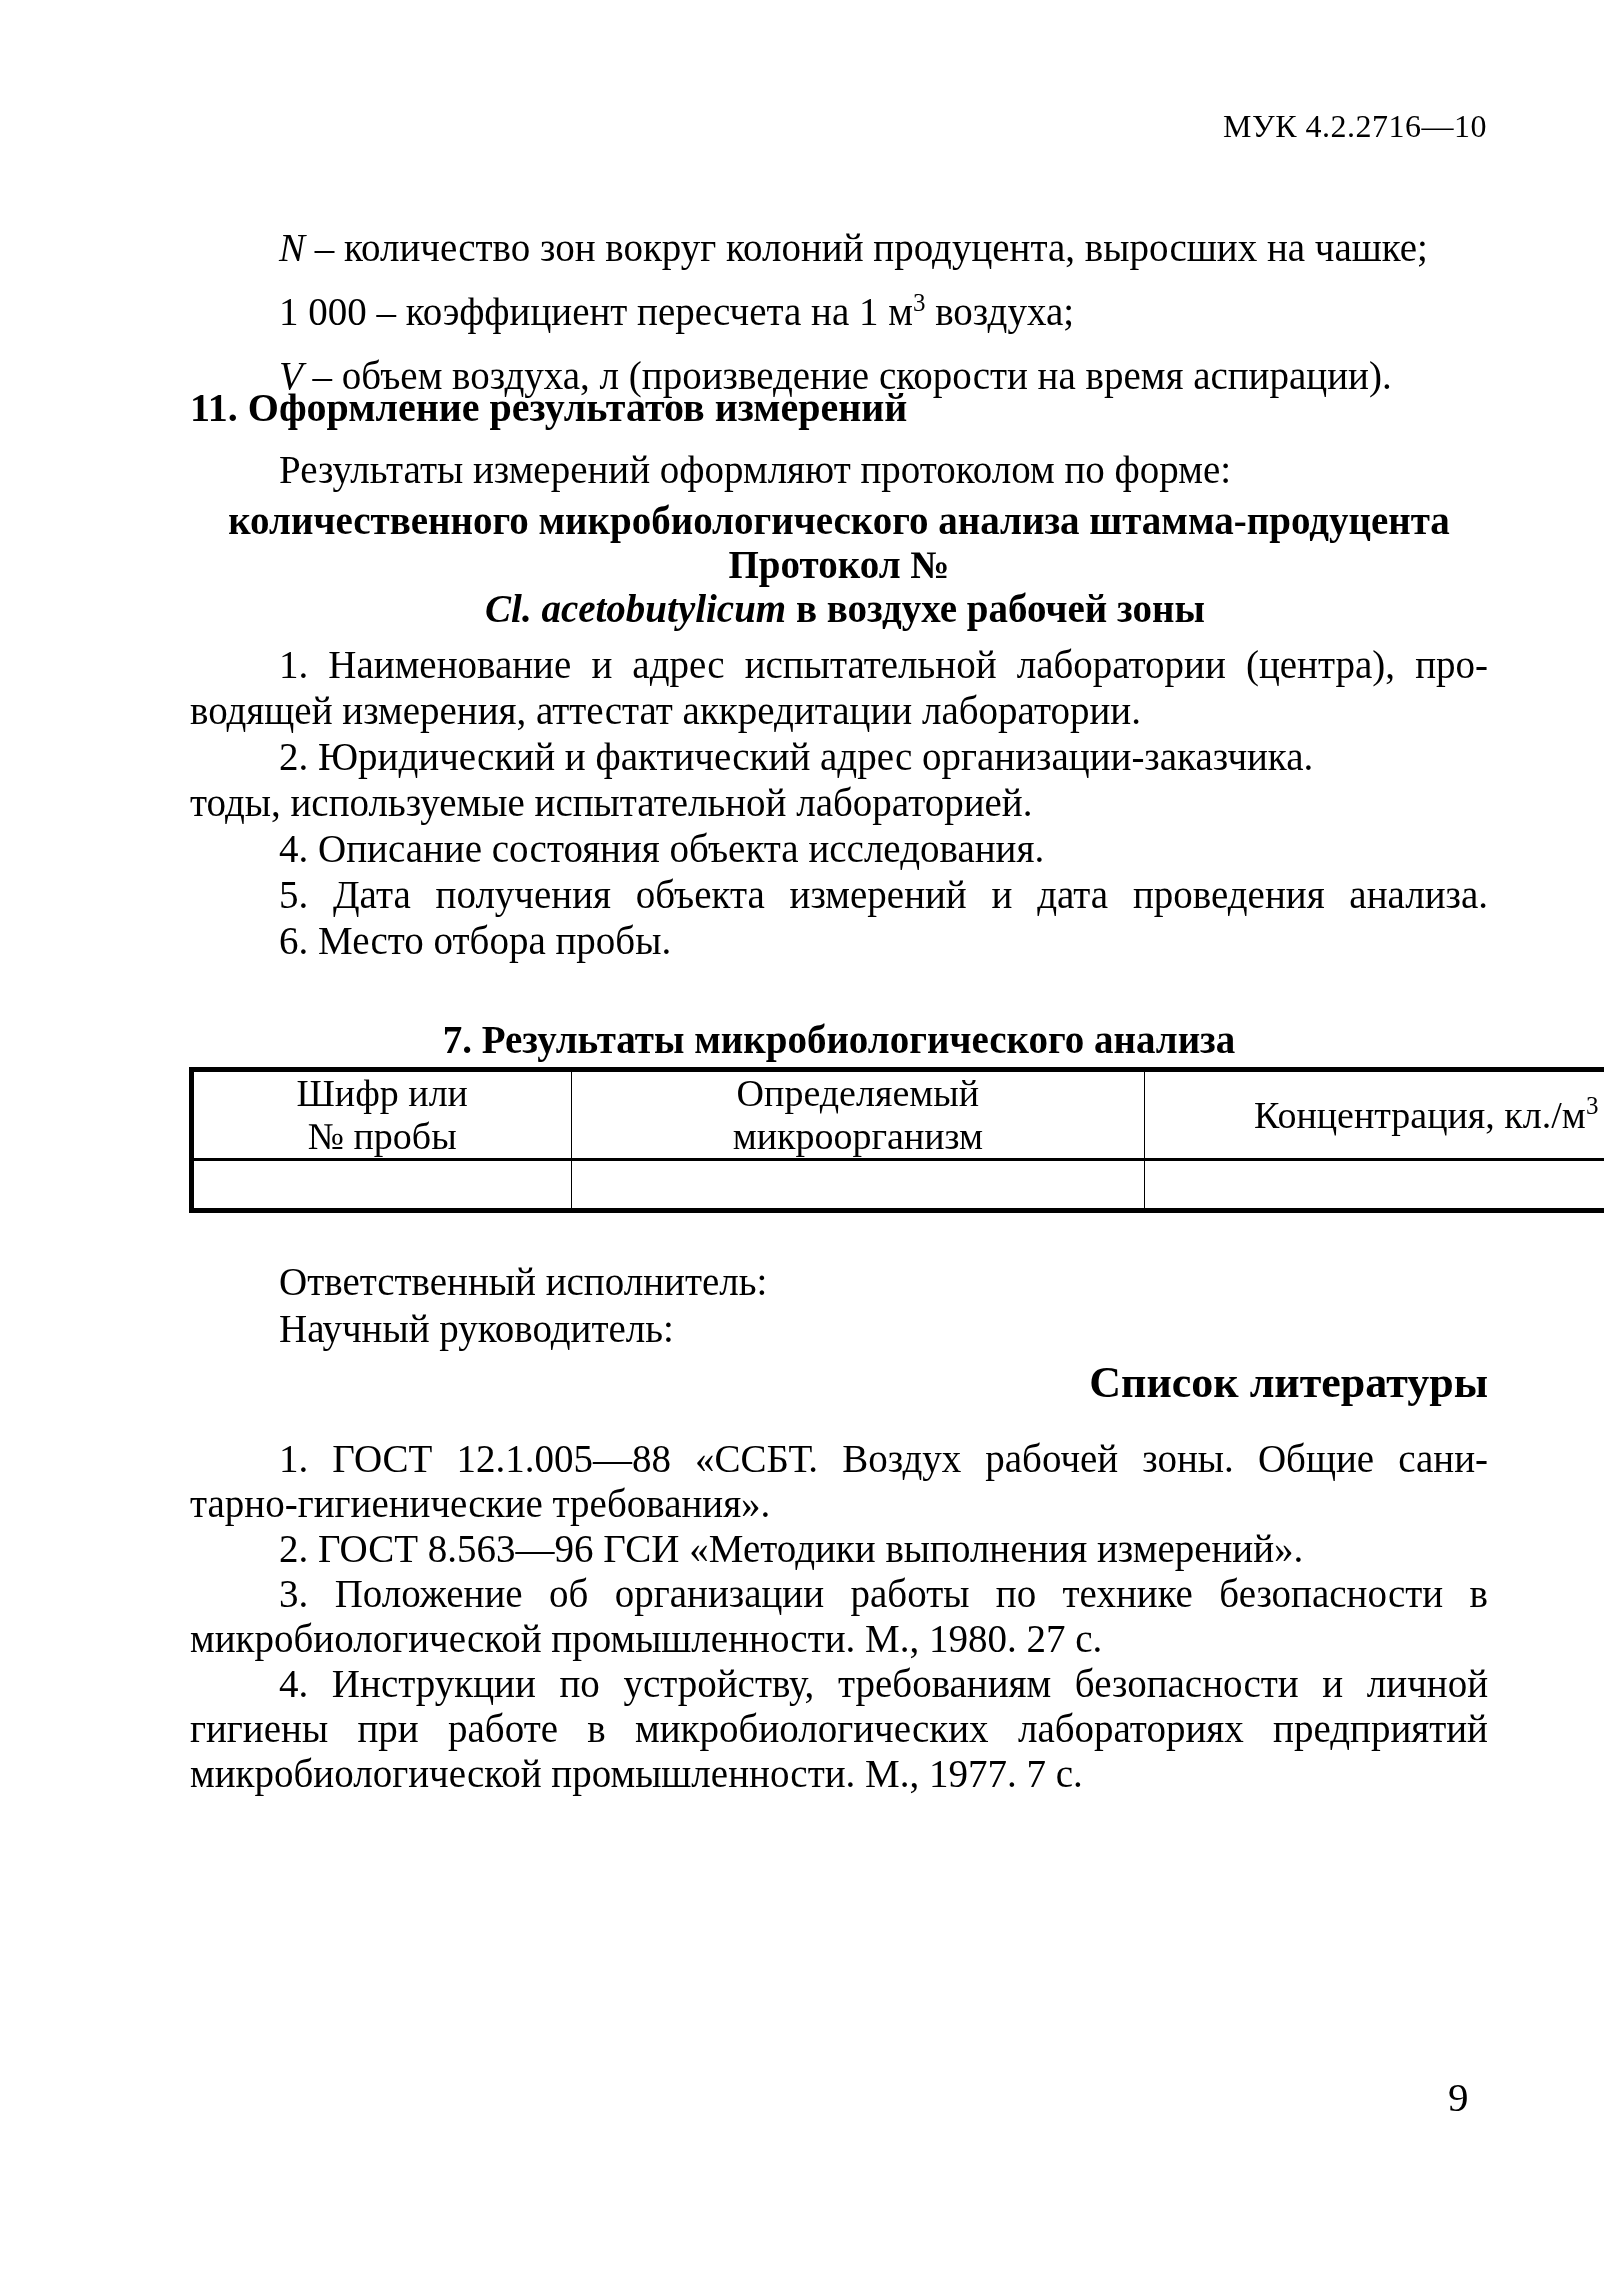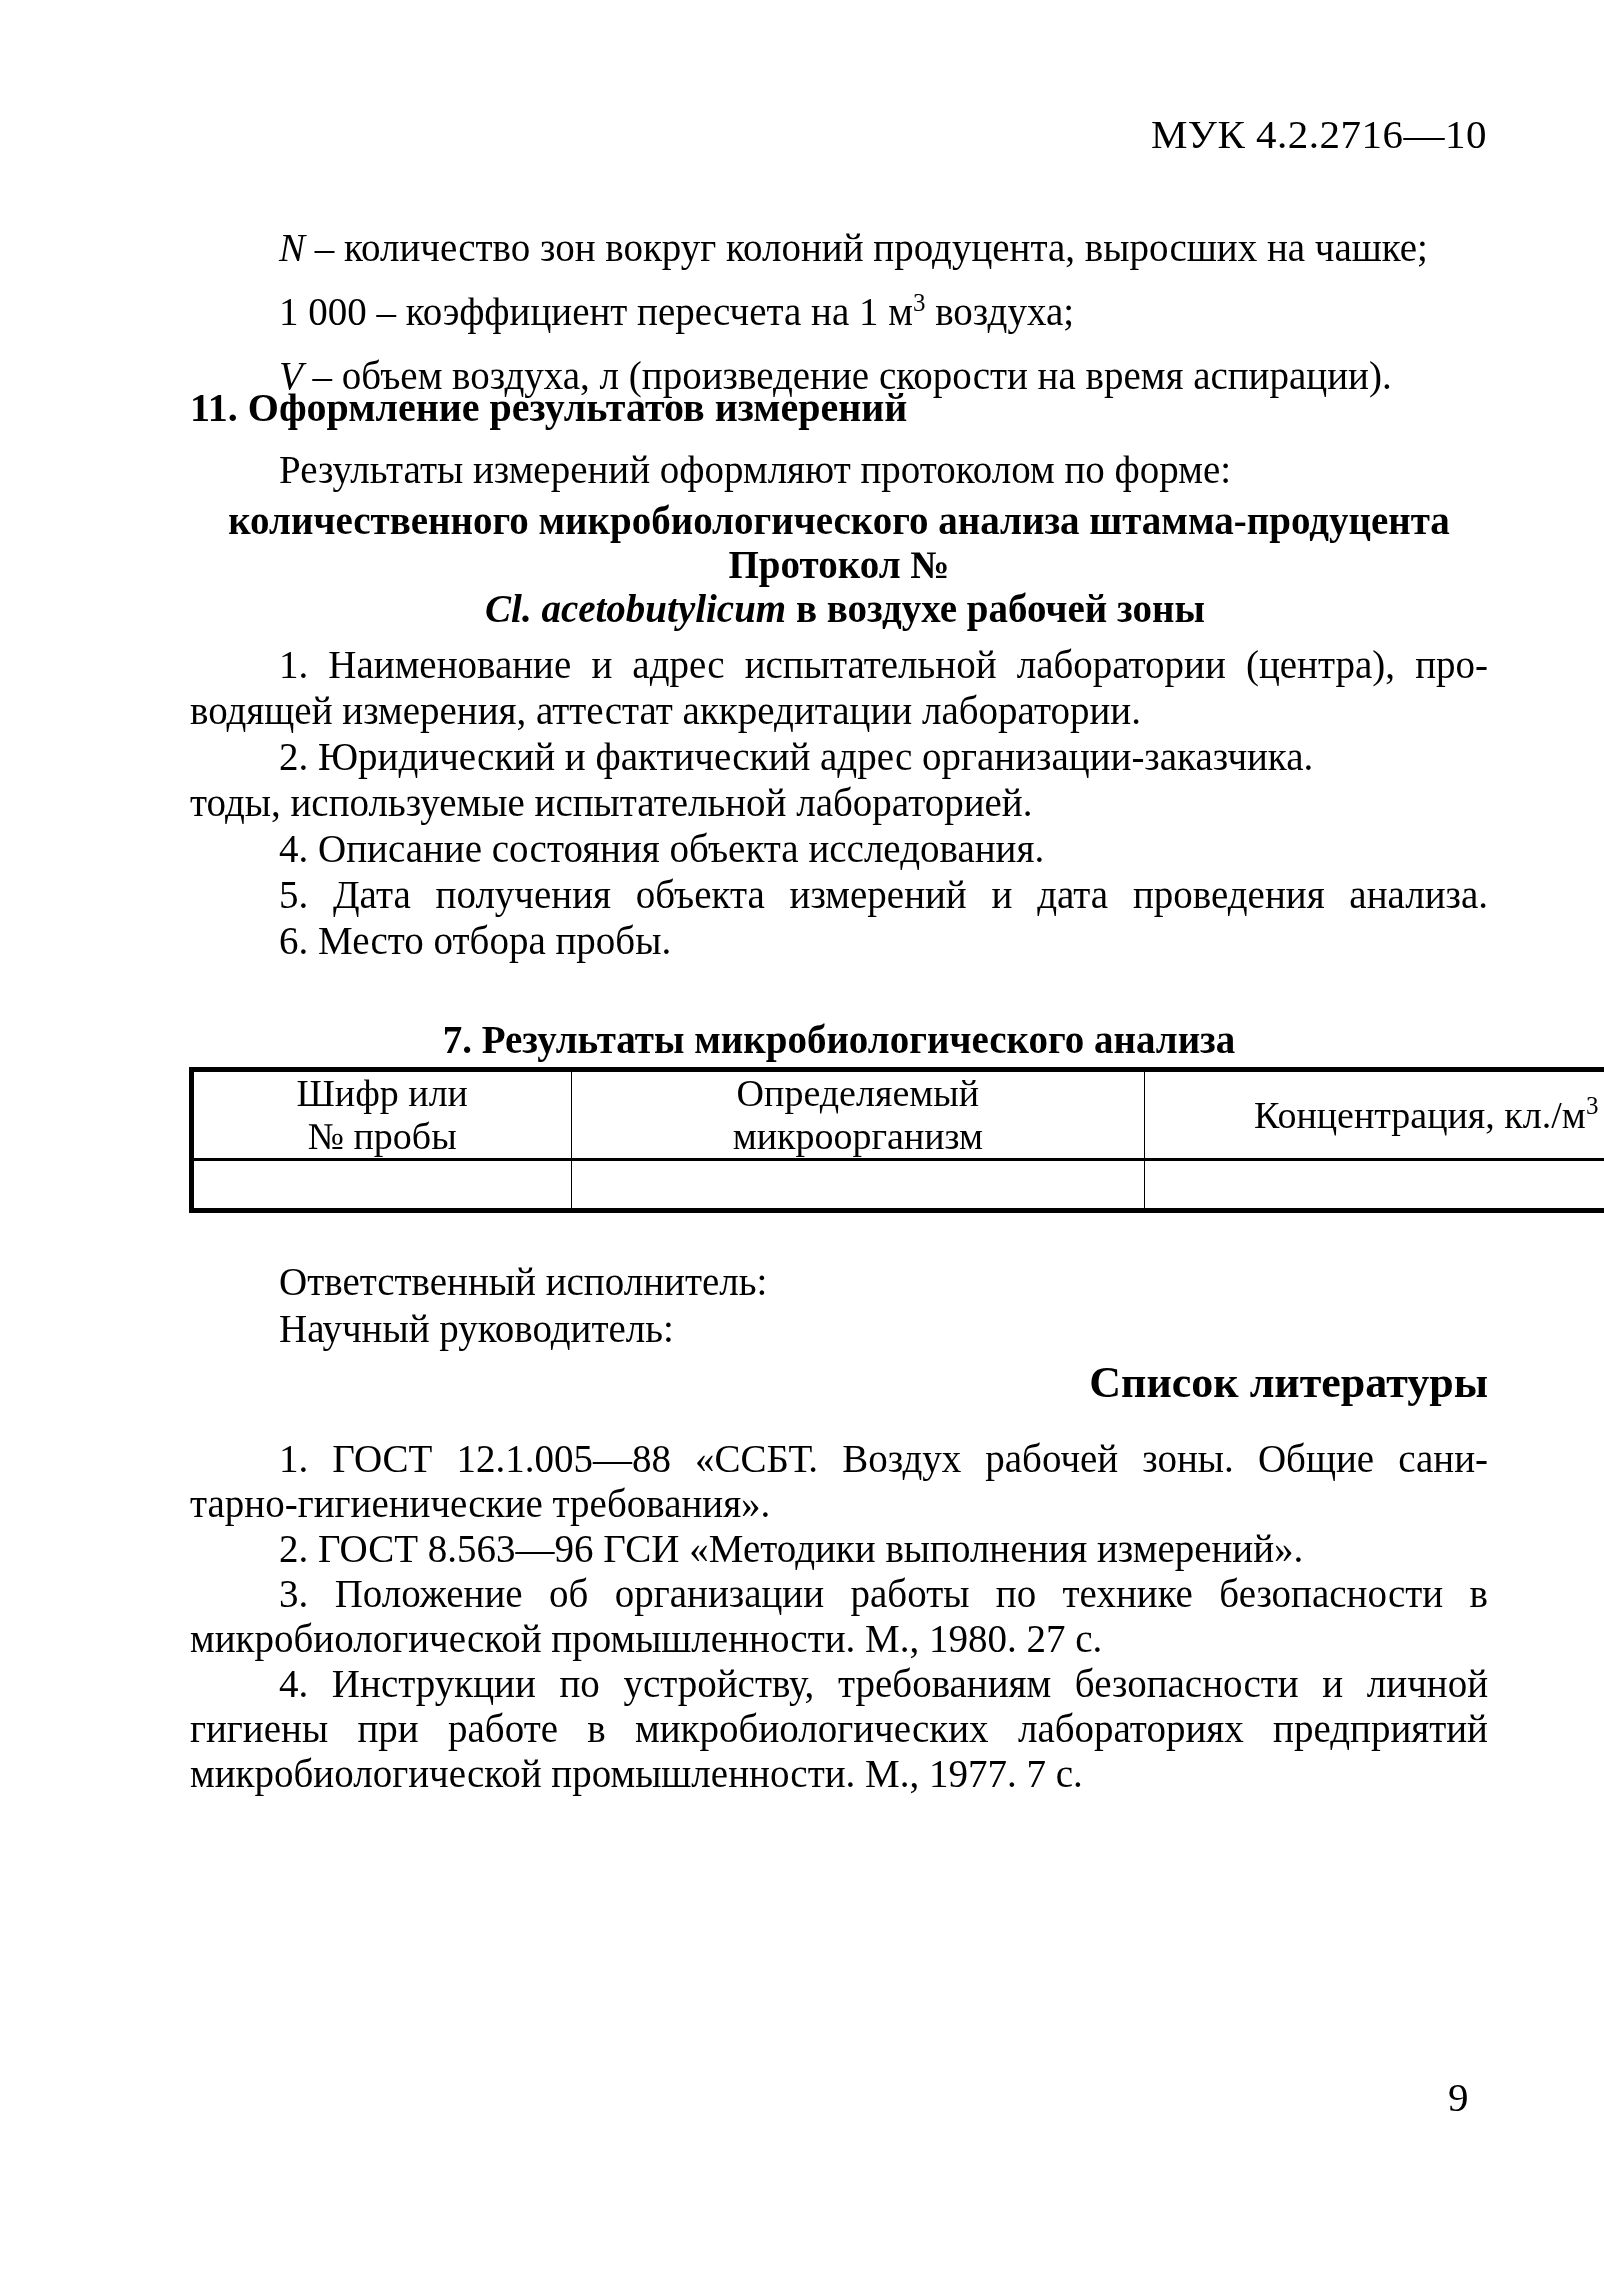--- a/index.html
+++ b/index.html
@@ -12,22 +12,22 @@
     color: #000000;
     font-family: "Liberation Serif", "DejaVu Serif", serif;
     font-size: 39px;
     line-height: 45px;
     overflow: hidden;
   }
   .abs { position: absolute; }
   .content-w { left:190px; width:1298px; }
 
   .doc-code {
-    top:112px; right:117px;
-    font-size:41px;
+    top:104px; right:117px;
+    font-size:32px;
     letter-spacing:0.5px;
   }
 
   .defs { top:206px; }
   .defs .line { padding-left:89px;margin-top:19px; }
   .var-italic { font-style: italic; }
   sup.s3 { font-size:25px; vertical-align:super; line-height:0; }
 
   .h11 {
     top:385px;

